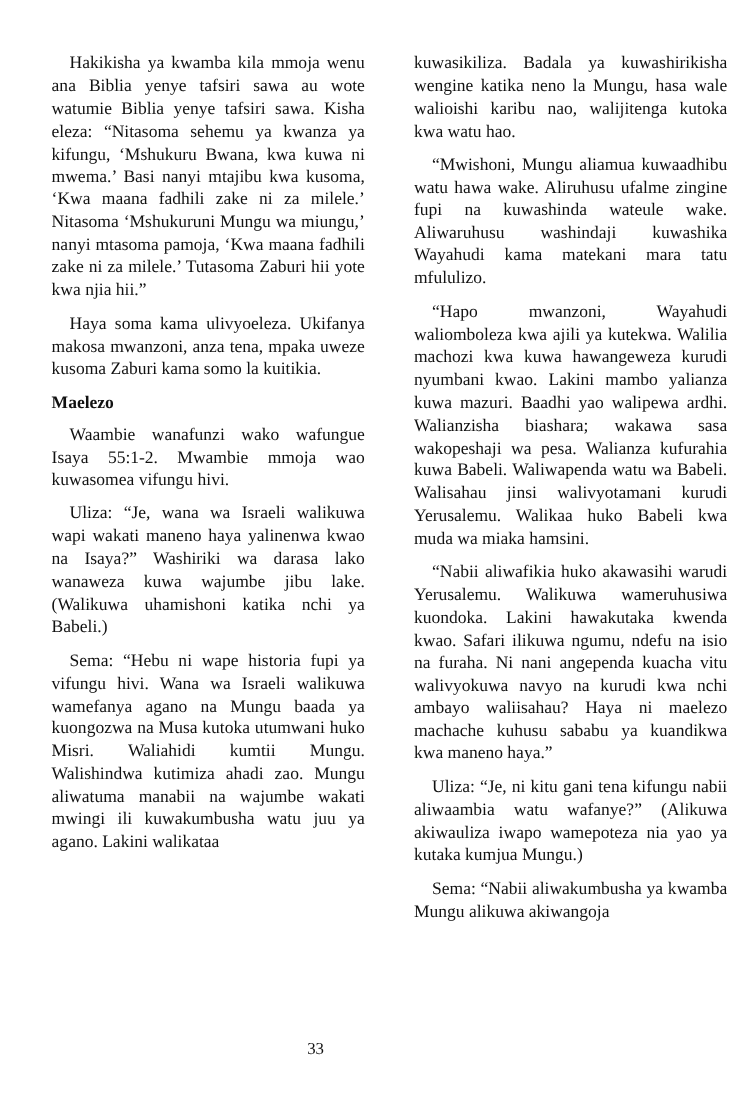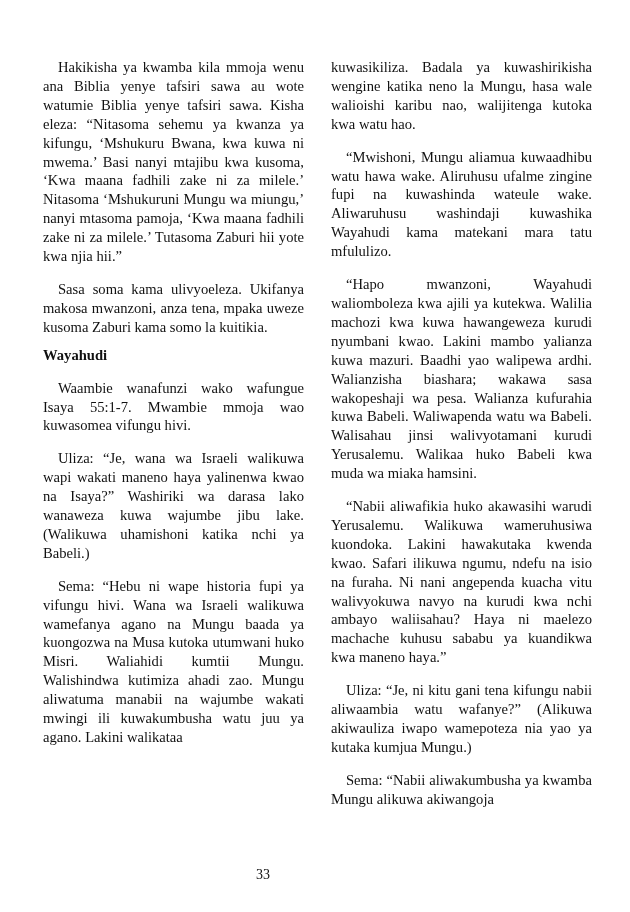--- a/index.html
+++ b/index.html
@@ -7,38 +7,38 @@
     width: 630px; height: 912px; position: relative; overflow: hidden;
     font-family: "Liberation Serif", "DejaVu Serif", serif;
     color: #111;
   }
   .col {
     position: absolute; top: 44px; width: 261px;
     font-size: 14.6px; line-height: 18.9px;
     text-align: justify; text-justify: inter-word;
   }
   .col.left { left: 43px; }
-  .col.right { left: 331px; }
-  .col p { margin: 14px 0 9px 0; text-indent: 15px; hyphens: none; }
+  .col.right { left: 345px; }
+  .col p { margin: 0 0 9px 0; text-indent: 15px; hyphens: none; }
   .col h3 {
     margin: 2px 0 8px 0; font-size: 14.6px; font-weight: bold; line-height: 18.9px;
   }
   .pagenum {
     position: absolute; top: 867px; left: 0; width: 526px; text-align: center;
     font-size: 14px;
   }
 </style>
 </head>
 <body>
 
 <div class="col left">
   <p>Hakikisha ya kwamba kila mmoja wenu ana Biblia yenye tafsiri sawa au wote watumie Biblia yenye tafsiri sawa. Kisha eleza: “Nitasoma sehemu ya kwanza ya kifungu, ‘Mshukuru Bwana, kwa kuwa ni mwema.’ Basi nanyi mtajibu kwa kusoma, ‘Kwa maana fadhili zake ni za milele.’ Nitasoma ‘Mshukuruni Mungu wa miungu,’ nanyi mtasoma pamoja, ‘Kwa maana fadhili zake ni za milele.’ Tutasoma Zaburi hii yote kwa njia hii.”</p>
-  <p>Sasa soma kama ulivyoeleza. Ukifanya makosa mwanzoni, anza tena, mpaka uweze kusoma Zaburi kama somo la kuitikia.</p>
-  <h3>Wayahudi</h3>
-  <p>Waambie wanafunzi wako wafungue Isaya 55:1-7. Mwambie mmoja wao kuwasomea vifungu hivi.</p>
+  <p>Haya soma kama ulivyoeleza. Ukifanya makosa mwanzoni, anza tena, mpaka uweze kusoma Zaburi kama somo la kuitikia.</p>
+  <h3>Maelezo</h3>
+  <p>Waambie wanafunzi wako wafungue Isaya 55:1-2. Mwambie mmoja wao kuwasomea vifungu hivi.</p>
   <p>Uliza: “Je, wana wa Israeli walikuwa wapi wakati maneno haya yalinenwa kwao na Isaya?” Washiriki wa darasa lako wanaweza kuwa wajumbe jibu lake. (Walikuwa uhamishoni katika nchi ya Babeli.)</p>
   <p>Sema: “Hebu ni wape historia fupi ya vifungu hivi. Wana wa Israeli walikuwa wamefanya agano na Mungu baada ya kuongozwa na Musa kutoka utumwani huko Misri. Waliahidi kumtii Mungu. Walishindwa kutimiza ahadi zao. Mungu aliwatuma manabii na wajumbe wakati mwingi ili kuwakumbusha watu juu ya agano. Lakini walikataa</p>
 </div>
 
 <div class="col right">
   <p style="text-indent:0">kuwasikiliza. Badala ya kuwashirikisha wengine katika neno la Mungu, hasa wale walioishi karibu nao, walijitenga kutoka kwa watu hao.</p>
   <p>“Mwishoni, Mungu aliamua kuwaadhibu watu hawa wake. Aliruhusu ufalme zingine fupi na kuwashinda wateule wake. Aliwaruhusu washindaji kuwashika Wayahudi kama matekani mara tatu mfululizo.</p>
   <p>“Hapo mwanzoni, Wayahudi waliomboleza kwa ajili ya kutekwa. Walilia machozi kwa kuwa hawangeweza kurudi nyumbani kwao. Lakini mambo yalianza kuwa mazuri. Baadhi yao walipewa ardhi. Walianzisha biashara; wakawa sasa wakopeshaji wa pesa. Walianza kufurahia kuwa Babeli. Waliwapenda watu wa Babeli. Walisahau jinsi walivyotamani kurudi Yerusalemu. Walikaa huko Babeli kwa muda wa miaka hamsini.</p>
   <p>“Nabii aliwafikia huko akawasihi warudi Yerusalemu. Walikuwa wameruhusiwa kuondoka. Lakini hawakutaka kwenda kwao. Safari ilikuwa ngumu, ndefu na isio na furaha. Ni nani angependa kuacha vitu walivyokuwa navyo na kurudi kwa nchi ambayo waliisahau? Haya ni maelezo machache kuhusu sababu ya kuandikwa kwa maneno haya.”</p>
   <p>Uliza: “Je, ni kitu gani tena kifungu nabii aliwaambia watu wafanye?” (Alikuwa akiwauliza iwapo wamepoteza nia yao ya kutaka kumjua Mungu.)</p>

